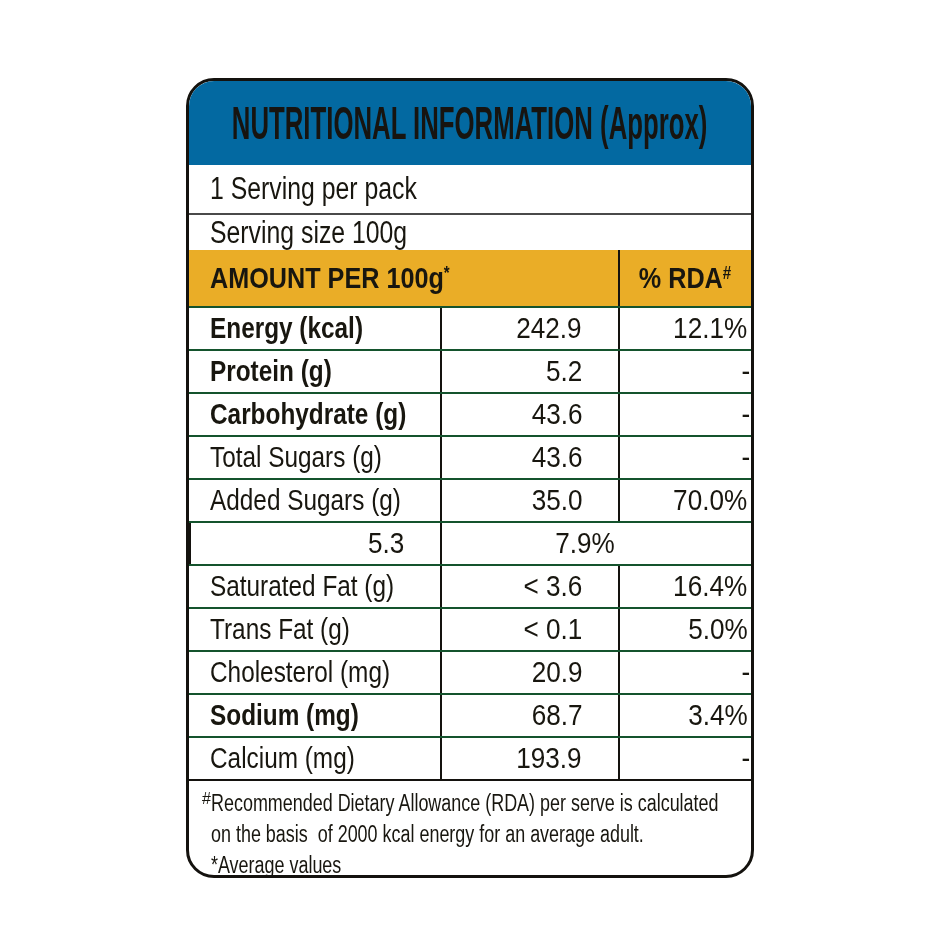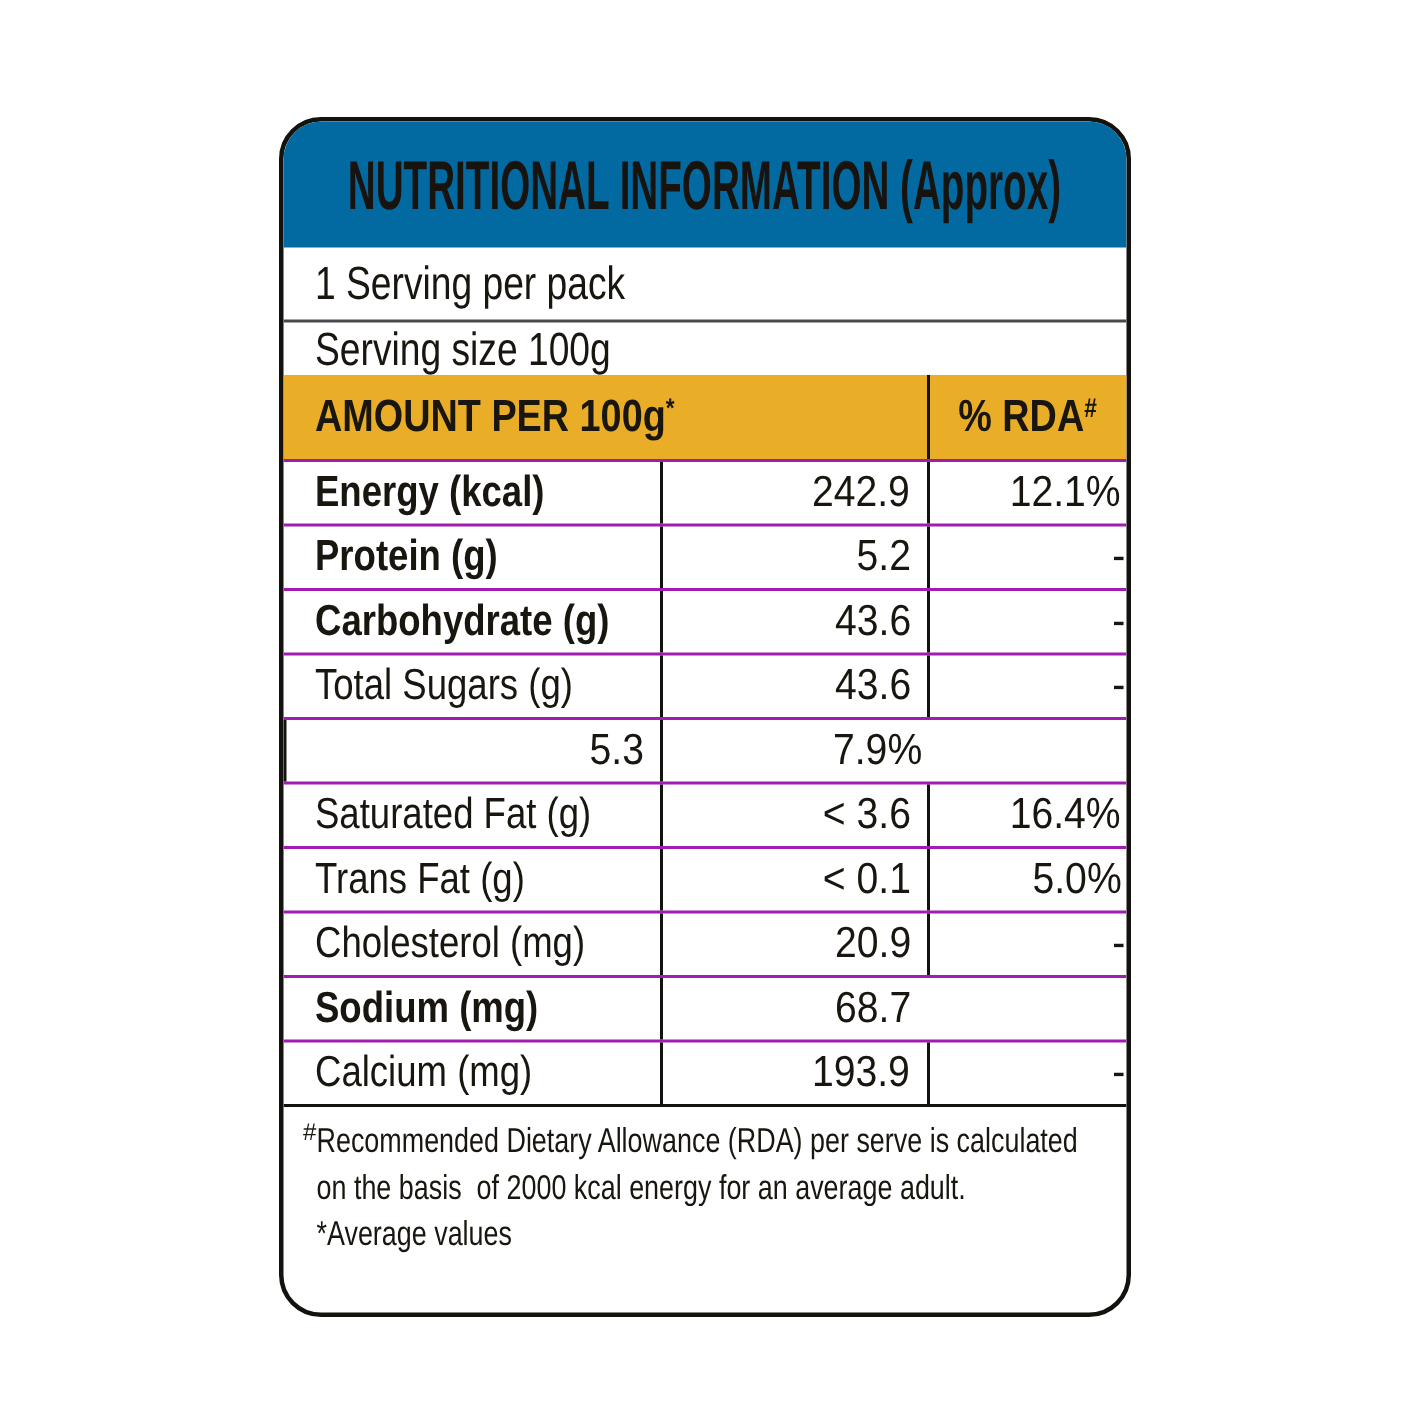--- a/index.html
+++ b/index.html
@@ -59,28 +59,28 @@
   .amount-band .hcell { display: flex; align-items: center; }
   .amount-cell { padding-left: 21px; }
   .rda-head { border-left: 2px solid #14120e; justify-content: center; }
   .amount-band .cond { --sx: .84; font-size: 30px; font-weight: 700; }
   sup.mark { font-size: 60%; vertical-align: 9px; font-weight: 700; }
 
   
   .trow {
     display: grid; grid-template-columns: 251px 178px 1fr;
     height: 43px;
-    border-top: 2px solid #a21caf;
+    border-top: 2px solid #14532d;
   }
   .cell { display: flex; align-items: center; font-size: 29px; }
   .label-cell { padding-left: 21px; }
   .label-cell .cond { --sx: .84; }
   .value-cell {
     border-left: 2px solid #14120e;
-    justify-content: flex-end; padding-right: 11px;
+    justify-content: flex-end; padding-right: 36px;
   }
   .value-cell .cond { --sx: .9; }
   .rda-cell {
     border-left: 2px solid #14120e;
     justify-content: flex-end;
   }
   .rda-cell .cond { --sx: .9; }
   .trow.bold .label-cell .cond { font-weight: 700; }
 
   
@@ -164,20 +164,31 @@
         <span class="cond">Total Sugars (g)</span>
       </div>
       <div class="cell value-cell">
         <span class="cond o-right">43.6</span>
       </div>
       <div class="cell rda-cell">
         <span class="cond o-center">-</span>
       </div>
     </div>
 
+    <div class="trow">
+      <div class="cell label-cell">
+        <span class="cond">Added Sugars (g)</span>
+      </div>
+      <div class="cell value-cell">
+        <span class="cond o-right">35.0</span>
+      </div>
+      <div class="cell rda-cell">
+        <span class="cond o-center">70.0%</span>
+      </div>
+    </div>
 
     <div class="trow bold">
       <div class="cell value-cell">
         <span class="cond o-right">5.3</span>
       </div>
       <div class="cell rda-cell">
         <span class="cond o-center">7.9%</span>
       </div>
     </div>
 
@@ -216,20 +227,23 @@
         <span class="cond o-center">-</span>
       </div>
     </div>
 
     <div class="trow bold">
       <div class="cell label-cell">
         <span class="cond">Sodium (mg)</span>
       </div>
       <div class="cell value-cell">
         <span class="cond o-right">68.7</span>
+      </div>
+      <div class="cell rda-cell">
+        <span class="cond o-center">3.4%</span>
       </div>
     </div>
 
     <div class="trow">
       <div class="cell label-cell">
         <span class="cond">Calcium (mg)</span>
       </div>
       <div class="cell value-cell">
         <span class="cond o-right">193.9</span>
       </div>

